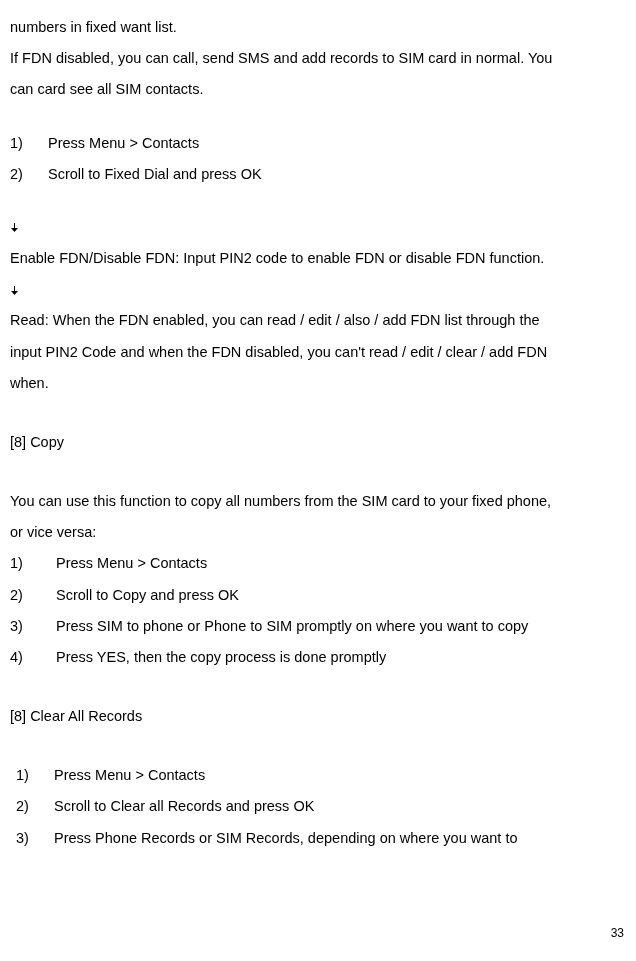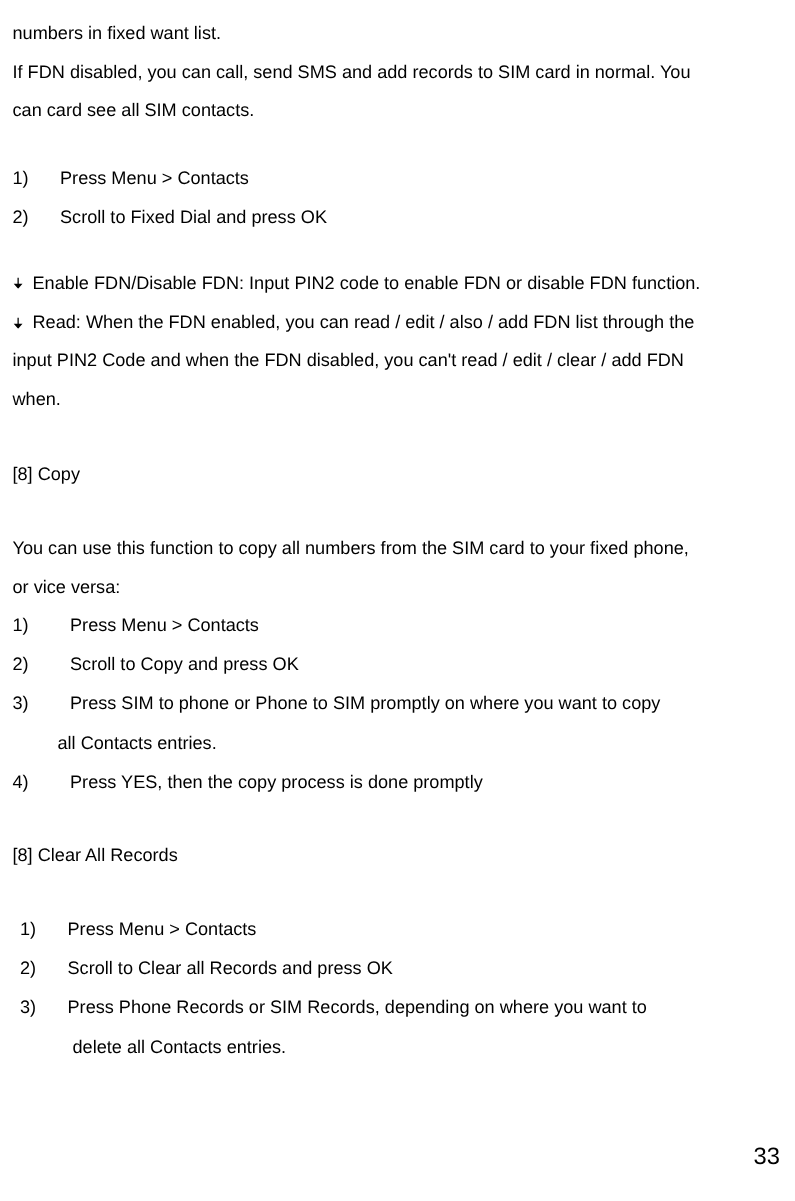--- a/index.html
+++ b/index.html
@@ -13,31 +13,31 @@
       padding: 12px 10px 10px 10px;
       position: relative;
       line-height: 2.15;
     }
     .para { text-align: justify; }
     .indent-list { padding-left: 0; }
     .li { display: flex; }
     .li-num { width: 38px; flex-shrink: 0; }
     .li-body { flex: 1; text-align: justify; }
     .indent-list2 .li-num { width: 46px; }
-    .arrow-row { display: flex; }
+    .arrow-row { display: flex; flex-direction: column; }
     .arrow { width: 16px; flex-shrink: 0; font-family: monospace; }
     .arrow-body { flex: 1; text-align: justify; }
     .section-gap { height: 28px; }
     .section-gap-sm { height: 22px; }
     b { font-weight: normal; }
     .page-num {
       position: absolute;
       bottom: 14px;
       right: 12px;
-      font-size: 19px;
+      font-size: 12px;
     }
     .arrow-svg { display:inline-block; vertical-align: middle; }
   </style>
 </head>
 <body>
 
 <div class="para">numbers in fixed want list.</div>
 <div class="para">If FDN disabled, you can call, send SMS and add records to SIM card in normal. You</div>
 <div class="para">can card see all SIM contacts.</div>
 
@@ -87,24 +87,20 @@
   </div>
   <div class="li">
     <div class="li-num">2)</div>
     <div class="li-body"><span>Scroll to </span><b>Copy</b><span> and press </span><b>OK</b></div>
   </div>
   <div class="li">
     <div class="li-num">3)</div>
     <div class="li-body"><span>Press </span><b>SIM to phone</b><span> or </span><b>Phone to SIM</b><span> promptly on where you want to copy</span></div>
   </div>
   <div class="li">
-    <div class="li-num" style="width:36px"></div>
-    <div class="li-body">all Contacts entries.</div>
-  </div>
-  <div class="li">
     <div class="li-num">4)</div>
     <div class="li-body"><span>Press </span><b>YES</b><span>, then the copy process is done promptly</span></div>
   </div>
 </div>
 
 <div class="section-gap"></div>
 
 <div><b>[8]    Clear All Records</b></div>
 
 <div class="section-gap"></div>
@@ -116,20 +112,16 @@
       <div class="li-body"><span>Press </span><b>Menu</b><span> &gt; </span><b>Contacts</b></div>
     </div>
     <div class="li">
       <div class="li-num">2)</div>
       <div class="li-body"><span>Scroll to </span><b>Clear all Records</b><span> and press </span><b>OK</b></div>
     </div>
     <div class="li">
       <div class="li-num">3)</div>
       <div class="li-body"><span>Press  </span><b>Phone  Records</b><span>  or  </span><b>SIM  Records</b><span>,  depending  on  where  you  want  to</span></div>
     </div>
-    <div class="li">
-      <div class="li-num" style="width:42px"></div>
-      <div class="li-body">delete all Contacts entries.</div>
-    </div>
   </div>
 </div>
 
 <div class="page-num">33</div>
 
 </body></html>

